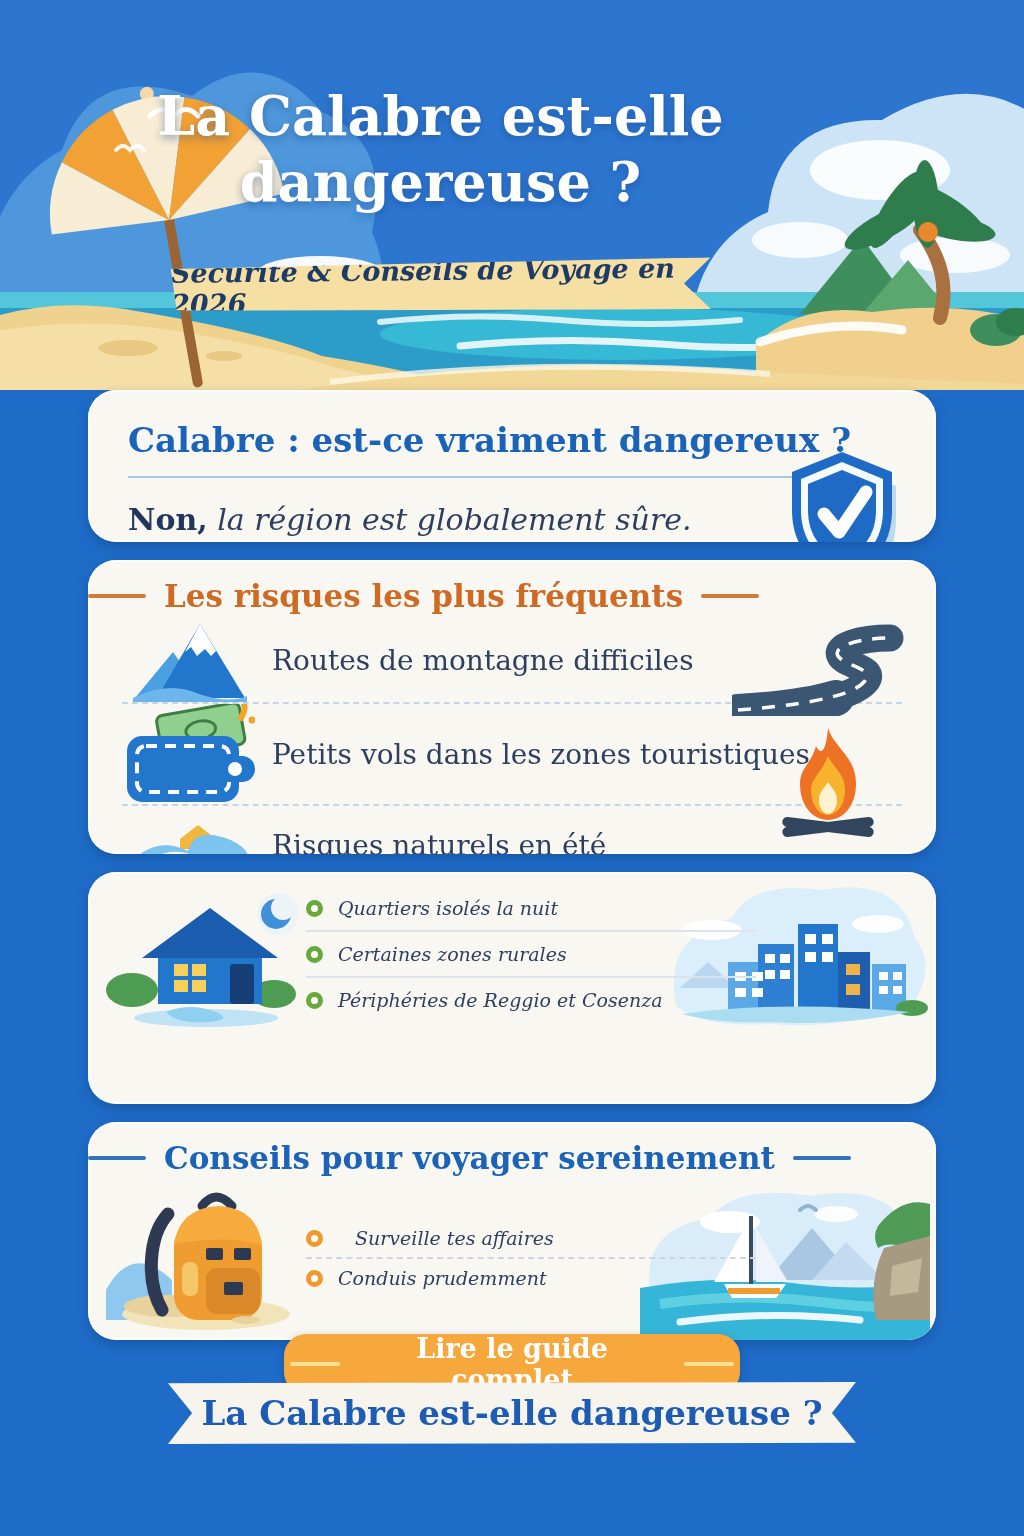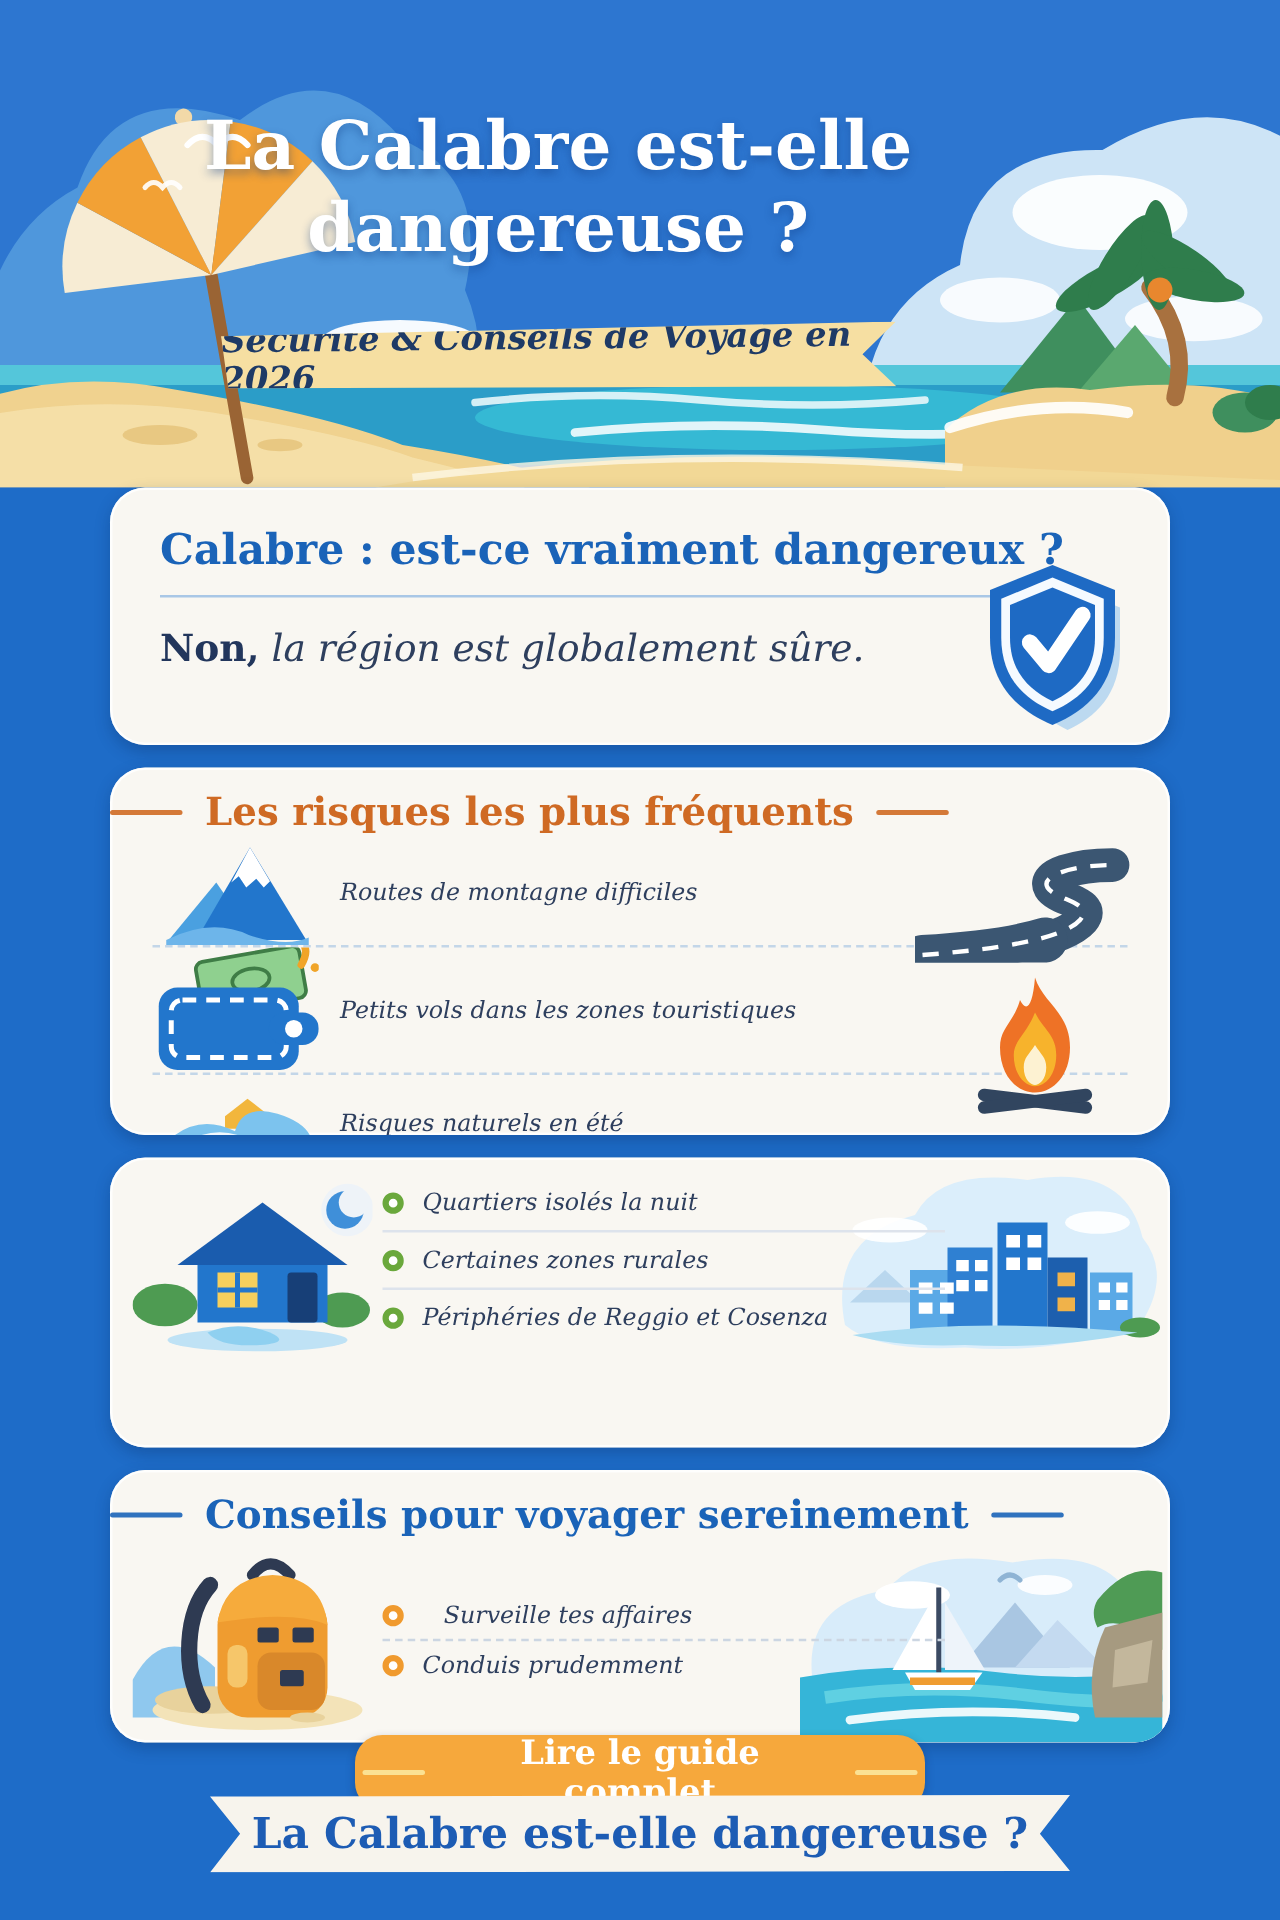--- a/index.html
+++ b/index.html
@@ -2,21 +2,21 @@
 <html style="--bg-blue: #1e6cc8; --card-bg: #f9f7f2; --heading-blue: #1a63b8; --heading-orange: #cf6a24; --heading-green: #3a7a4a; --text-navy: #2e3f5e; --banner-cream: #f6dfa2; --banner-text: #1e3a66; --cta-orange: #f6a83c; --cta-dash: #fbe193; --ribbon-bg: #f7f4ed; --ribbon-text: #1d5cb4; --bullet-green: #6aa83c; --bullet-orange: #f09a2e;"><head>
 <meta charset="utf-8">
 <style>
   html,body{margin:0;padding:0;}
   body{
     width:1024px;height:1536px;overflow:hidden;position:relative;
     background:var(--bg-blue,#1e6cc8);
     font-family:"DejaVu Serif", serif;
   }
   
-  .hero{position:relative;width:881px;height:390px;padding-left:12px;}
+  .hero{position:relative;width:881px;height:390px;}
   .hero svg{position:absolute;inset:0;display:block;}
   .hero-title{
     position:absolute;top:84px;left:0;right:0;text-align:center;z-index:3;
     color:#ffffff;font-weight:bold;font-size:54px;line-height:1.22;
     text-shadow:0 3px 8px rgba(15,60,130,.45);
   }
   .hero-banner{
     position:absolute;top:260px;left:50%;transform:translateX(-50%) rotate(-.6deg);z-index:4;
     width:540px;height:52px;display:flex;align-items:center;justify-content:center;
     background:var(--banner-cream,#f6dfa2);
@@ -28,34 +28,34 @@
     position:relative;margin:18px 88px 0;background:var(--card-bg,#f9f7f2);
     border-radius:28px;box-sizing:border-box;overflow:hidden;
     box-shadow:0 5px 12px rgba(8,38,90,.28), inset 0 0 0 2px rgba(255,255,255,.8);
   }
   .section-heading{
     display:flex;align-items:center;justify-content:flex-start;gap:18px;
     font-weight:bold;font-size:31px;padding-top:18px;
   }
   .hdash{width:58px;height:4px;border-radius:3px;background:currentColor;opacity:.9;}
   
-  .card.intro{margin-top:0;height:206px;padding:30px 40px 16px;}
+  .card.intro{margin-top:0;height:152px;padding:30px 40px 16px;}
   .intro-heading{color:var(--heading-blue,#1a63b8);font-weight:bold;font-size:34px;margin:0;}
   .intro-divider{width:88%;height:0;border:none;border-top:2px solid #a9c7e6;margin:16px 0 0;}
   .intro-answer{margin:24px 0 0;font-size:30px;font-style:italic;color:var(--text-navy,#2e3f5e);}
   .intro-answer b{font-style:normal;color:#22365c;}
   .shield-wrap{position:absolute;right:34px;top:58px;}
   
   .card.risks{height:294px;}
   .risks .section-heading{color:var(--heading-orange,#cf6a24);}
   .risk-rows{margin:4px 34px 0;}
   .risk-row{display:flex;align-items:center;min-height:78px;position:relative;}
   .risk-row:nth-child(-n+2){border-bottom:2px dashed #c3d6e8;}
   .risk-icon{width:136px;display:flex;justify-content:center;flex:0 0 136px;}
-  .risk-label{font-style:italic;font-size:19px;color:var(--text-navy,#2e3f5e);white-space:nowrap;padding-left:14px;}
+  .risk-label{font-size:28px;color:var(--text-navy,#2e3f5e);white-space:nowrap;padding-left:14px;}
   .road-abs{position:absolute;right:24px;top:64px;z-index:0;}
   .fire-abs{position:absolute;right:58px;top:166px;z-index:0;}
   
   .card.zones{height:232px;}
   .zones .section-heading{color:var(--heading-green,#3a7a4a);}
   .card.tips{height:218px;}
   .tips .section-heading{color:var(--heading-blue,#1a63b8);}
   .duo-body{display:grid;grid-template-columns:200px 1fr;align-items:center;padding:4px 10px 10px 18px;position:relative;}
   .side-art{position:absolute;right:6px;top:-6px;z-index:0;}
   .blist{position:relative;z-index:1;max-width:450px;display:flex;flex-direction:column;}

